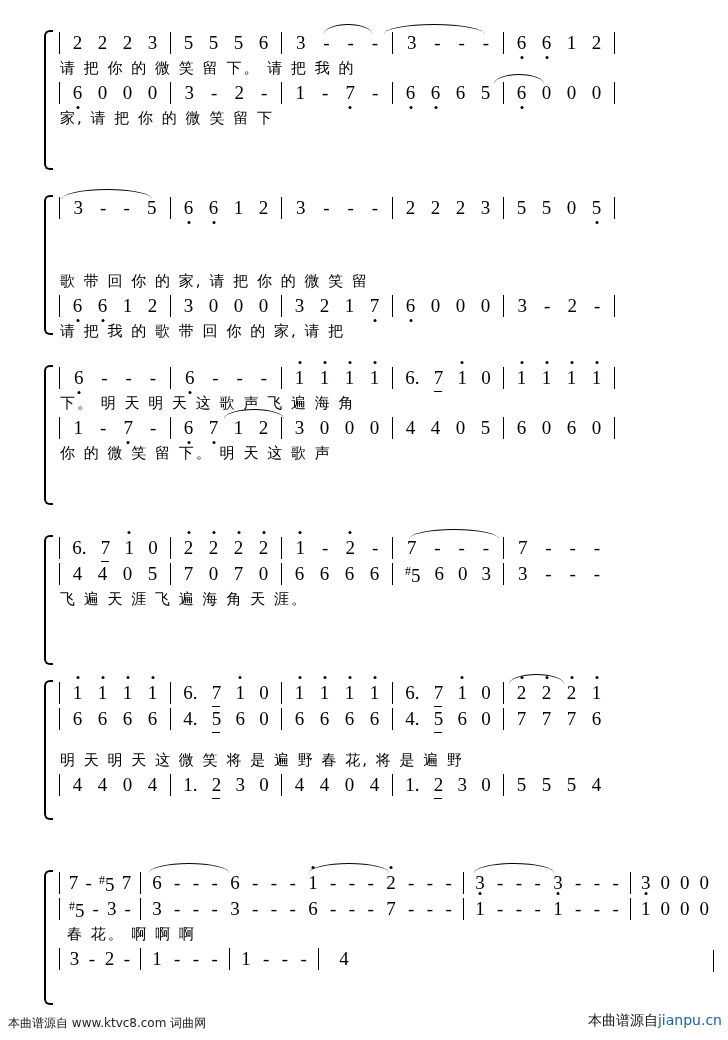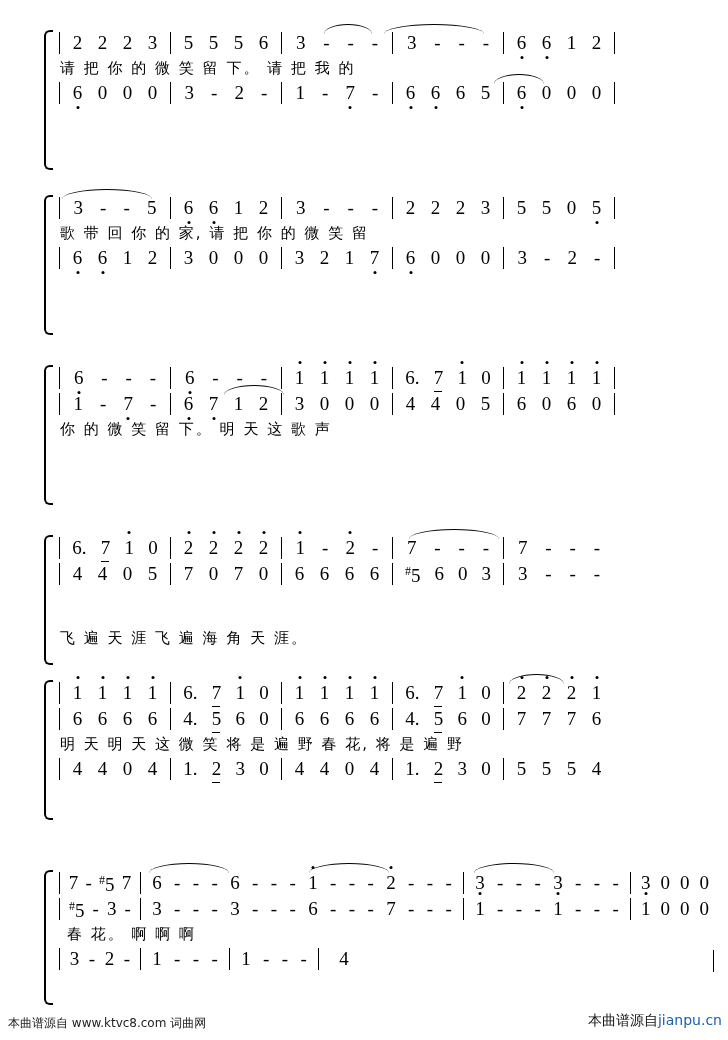--- a/index.html
+++ b/index.html
@@ -210,20 +210,23 @@
         <span class="measure" style="width:100px;justify-content:space-around;">
           <span class="n dotdn">6</span>
             <span class="n">0</span>
             <span class="n">0</span>
             <span class="n">0</span>
         </span>
         <span class="bar"></span>
         <span class="slur" style="left:440px;top:-6px;width:50px;"></span>
       </div>
 
+      <div class="row lyric-row" style="padding-left:6px;letter-spacing:2px;">
+        <span>家,      请 把 你 的    微 笑 留  下</span>
+      </div>
     </div>
   </div>
 
   <div class="system" style="left:40px;top:195px;width:660px;height:140px;">
     <div class="brace"></div>
     <div class="staves">
 
       <div class="row notes-row" style="position:relative;">
         <span class="bar"></span>
         <span class="measure" style="width:100px;justify-content:space-around;">
@@ -257,21 +260,21 @@
         <span class="measure" style="width:100px;justify-content:space-around;">
           <span class="n">5</span>
             <span class="n">5</span>
             <span class="n">0</span>
             <span class="n dotdn">5</span>
         </span>
         <span class="bar"></span>
         <span class="slur" style="left:8px;top:-6px;width:90px;"></span>
       </div>
 
-      <div class="row lyric-row" style="padding-left:6px;letter-spacing:2px;">
+      <div class="row lyric-row" style="padding-left:6px;letter-spacing:2px;margin-top:48px;">
         <span>歌      带 回 你 的 家,      请 把 你 的 微 笑  留</span>
       </div>
 
       <div class="row notes-row" style="position:relative;">
         <span class="bar"></span>
         <span class="measure" style="width:100px;justify-content:space-around;">
           <span class="n dotdn">6</span>
             <span class="n dotdn">6</span>
             <span class="n">1</span>
             <span class="n">2</span>
@@ -300,20 +303,23 @@
         <span class="bar"></span>
         <span class="measure" style="width:100px;justify-content:space-around;">
           <span class="n">3</span>
             <span class="n">-</span>
             <span class="n">2</span>
             <span class="n">-</span>
         </span>
         <span class="bar"></span>
       </div>
 
+      <div class="row lyric-row" style="padding-left:6px;letter-spacing:2px;">
+        <span>请 把 我 的 歌      带 回 你 的 家,      请  把</span>
+      </div>
     </div>
   </div>
 
   <div class="system" style="left:40px;top:365px;width:660px;height:140px;">
     <div class="brace"></div>
     <div class="staves">
 
       <div class="row notes-row" style="position:relative;">
         <span class="bar"></span>
         <span class="measure" style="width:100px;justify-content:space-around;">
@@ -346,20 +352,23 @@
         <span class="bar"></span>
         <span class="measure" style="width:100px;justify-content:space-around;">
           <span class="n dotup">1</span>
             <span class="n dotup">1</span>
             <span class="n dotup">1</span>
             <span class="n dotup">1</span>
         </span>
         <span class="bar"></span>
       </div>
 
+      <div class="row lyric-row" style="padding-left:6px;letter-spacing:2px;">
+        <span>下。        明 天 明 天 这  歌 声   飞 遍 海 角</span>
+      </div>
 
       <div class="row notes-row" style="position:relative;">
         <span class="bar"></span>
         <span class="measure" style="width:100px;justify-content:space-around;">
           <span class="n">1</span>
             <span class="n">-</span>
             <span class="n dotdn">7</span>
             <span class="n">-</span>
         </span>
         <span class="bar"></span>
@@ -475,21 +484,21 @@
         </span>
         <span class="bar"></span>
         <span class="measure" style="width:100px;justify-content:space-around;">
           <span class="n">3</span>
             <span class="n">-</span>
             <span class="n">-</span>
             <span class="n">-</span>
         </span>
       </div>
 
-      <div class="row lyric-row" style="padding-left:6px;letter-spacing:2px;margin-top:39px;">
+      <div class="row lyric-row" style="padding-left:6px;letter-spacing:2px;">
         <span>飞 遍   天  涯  飞 遍 海 角  天     涯。</span>
       </div>
     </div>
   </div>
 
   <div class="system" style="left:40px;top:680px;width:660px;height:140px;">
     <div class="brace"></div>
     <div class="staves">
 
       <div class="row notes-row" style="position:relative;">
@@ -562,21 +571,21 @@
         </span>
         <span class="bar"></span>
         <span class="measure" style="width:100px;justify-content:space-around;">
           <span class="n">7</span>
             <span class="n">7</span>
             <span class="n">7</span>
             <span class="n">6</span>
         </span>
       </div>
 
-      <div class="row lyric-row" style="padding-left:6px;letter-spacing:2px;">
+      <div class="row lyric-row" style="padding-left:6px;letter-spacing:2px;margin-top:16px;">
         <span>明 天 明 天 这  微 笑   将 是 遍 野  春 花,  将 是 遍 野</span>
       </div>
 
       <div class="row notes-row" style="position:relative;">
         <span class="bar"></span>
         <span class="measure" style="width:100px;justify-content:space-around;">
           <span class="n">4</span>
             <span class="n">4</span>
             <span class="n">0</span>
             <span class="n">4</span>

